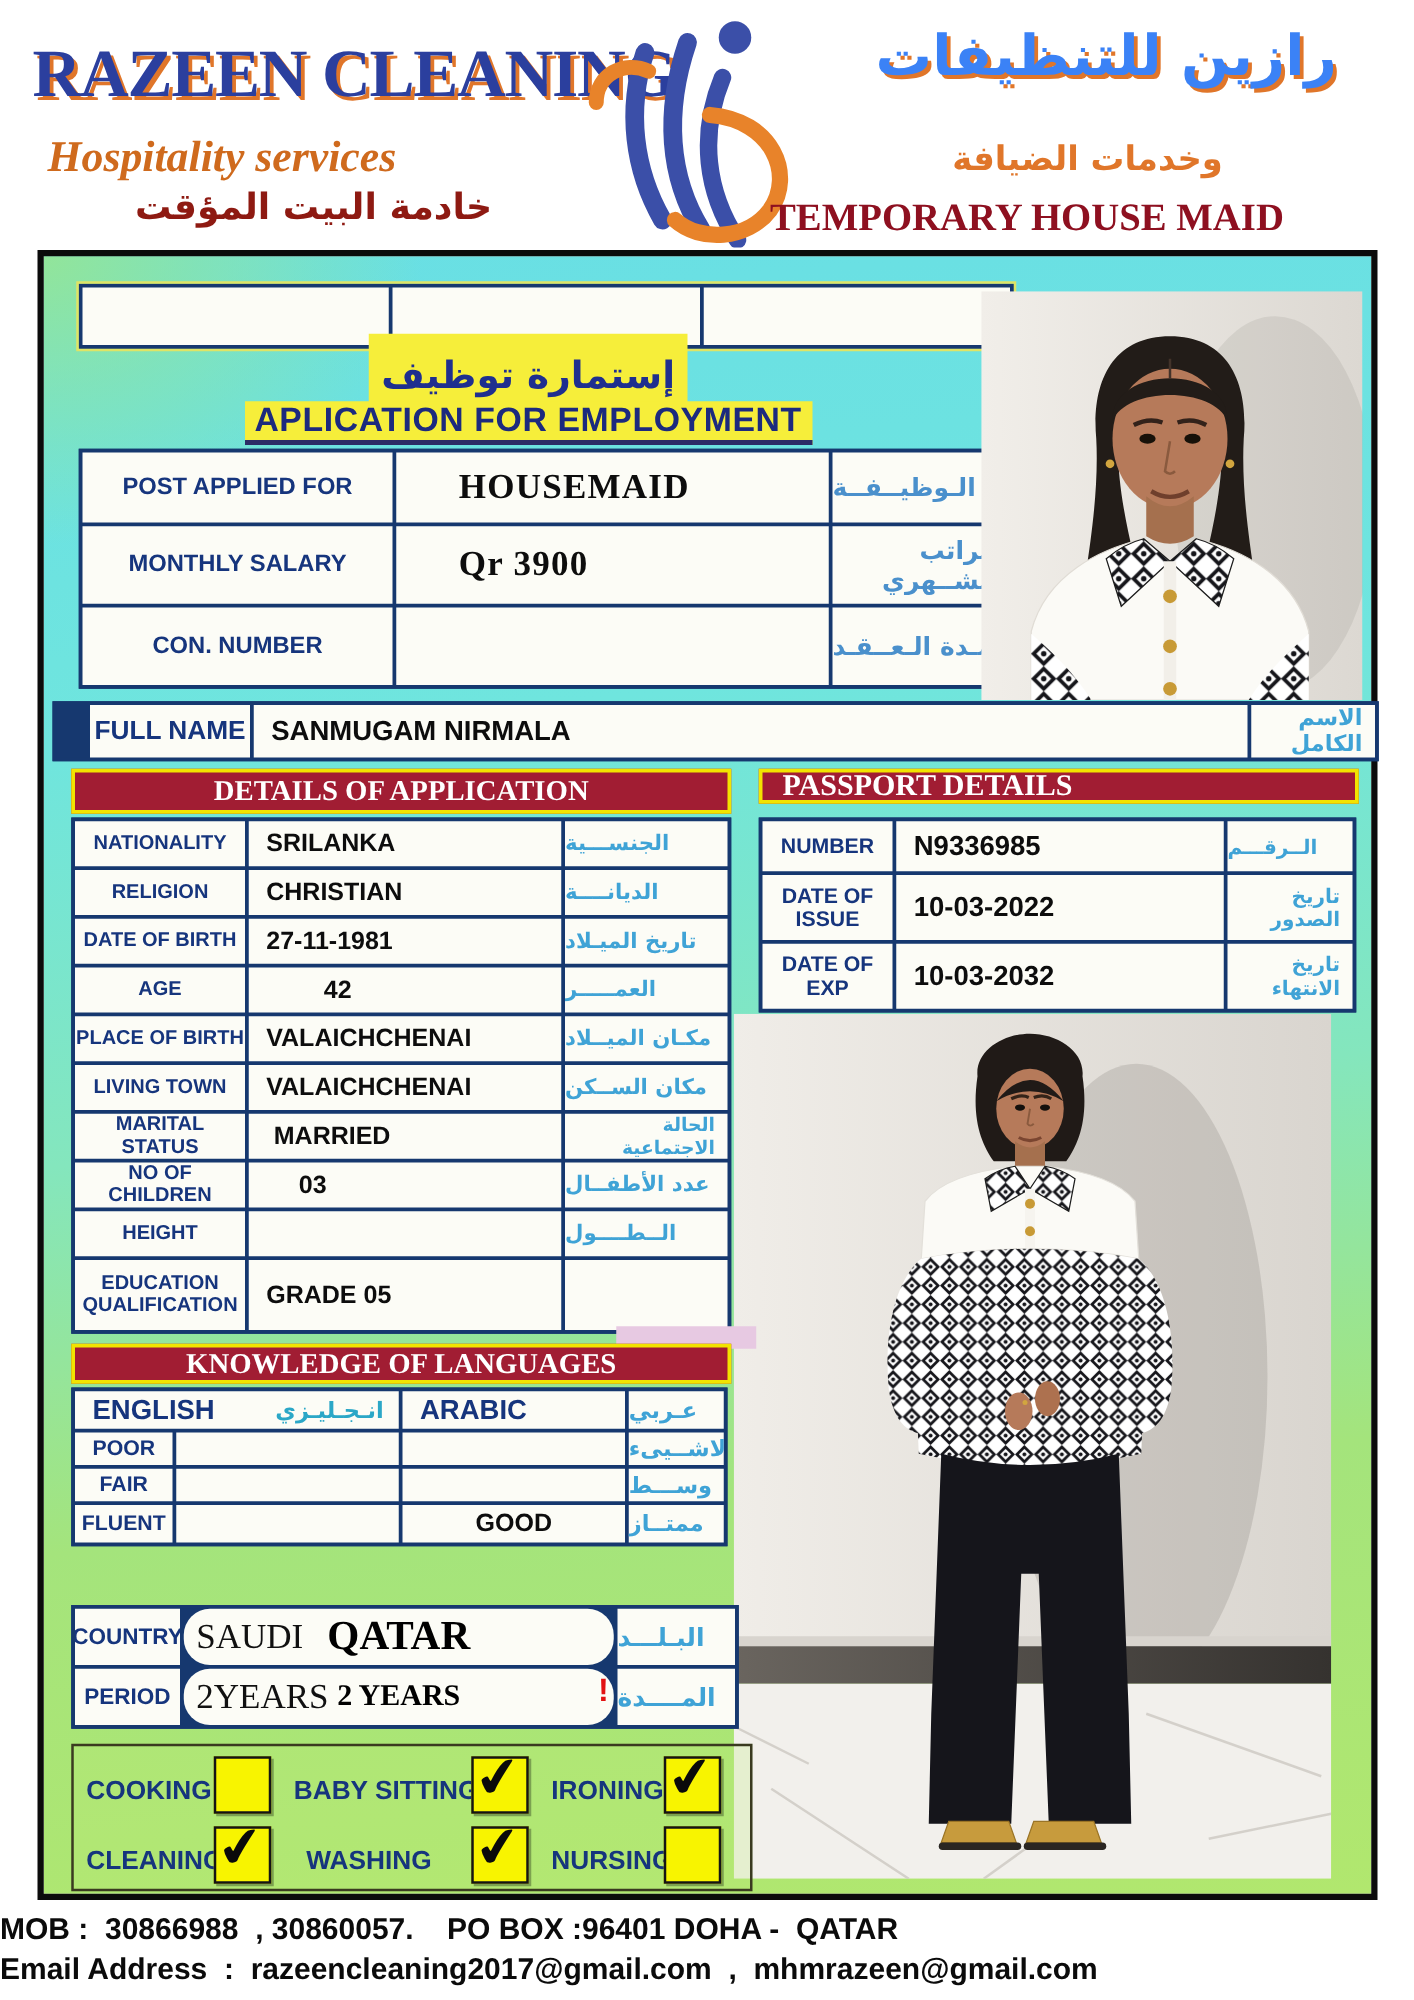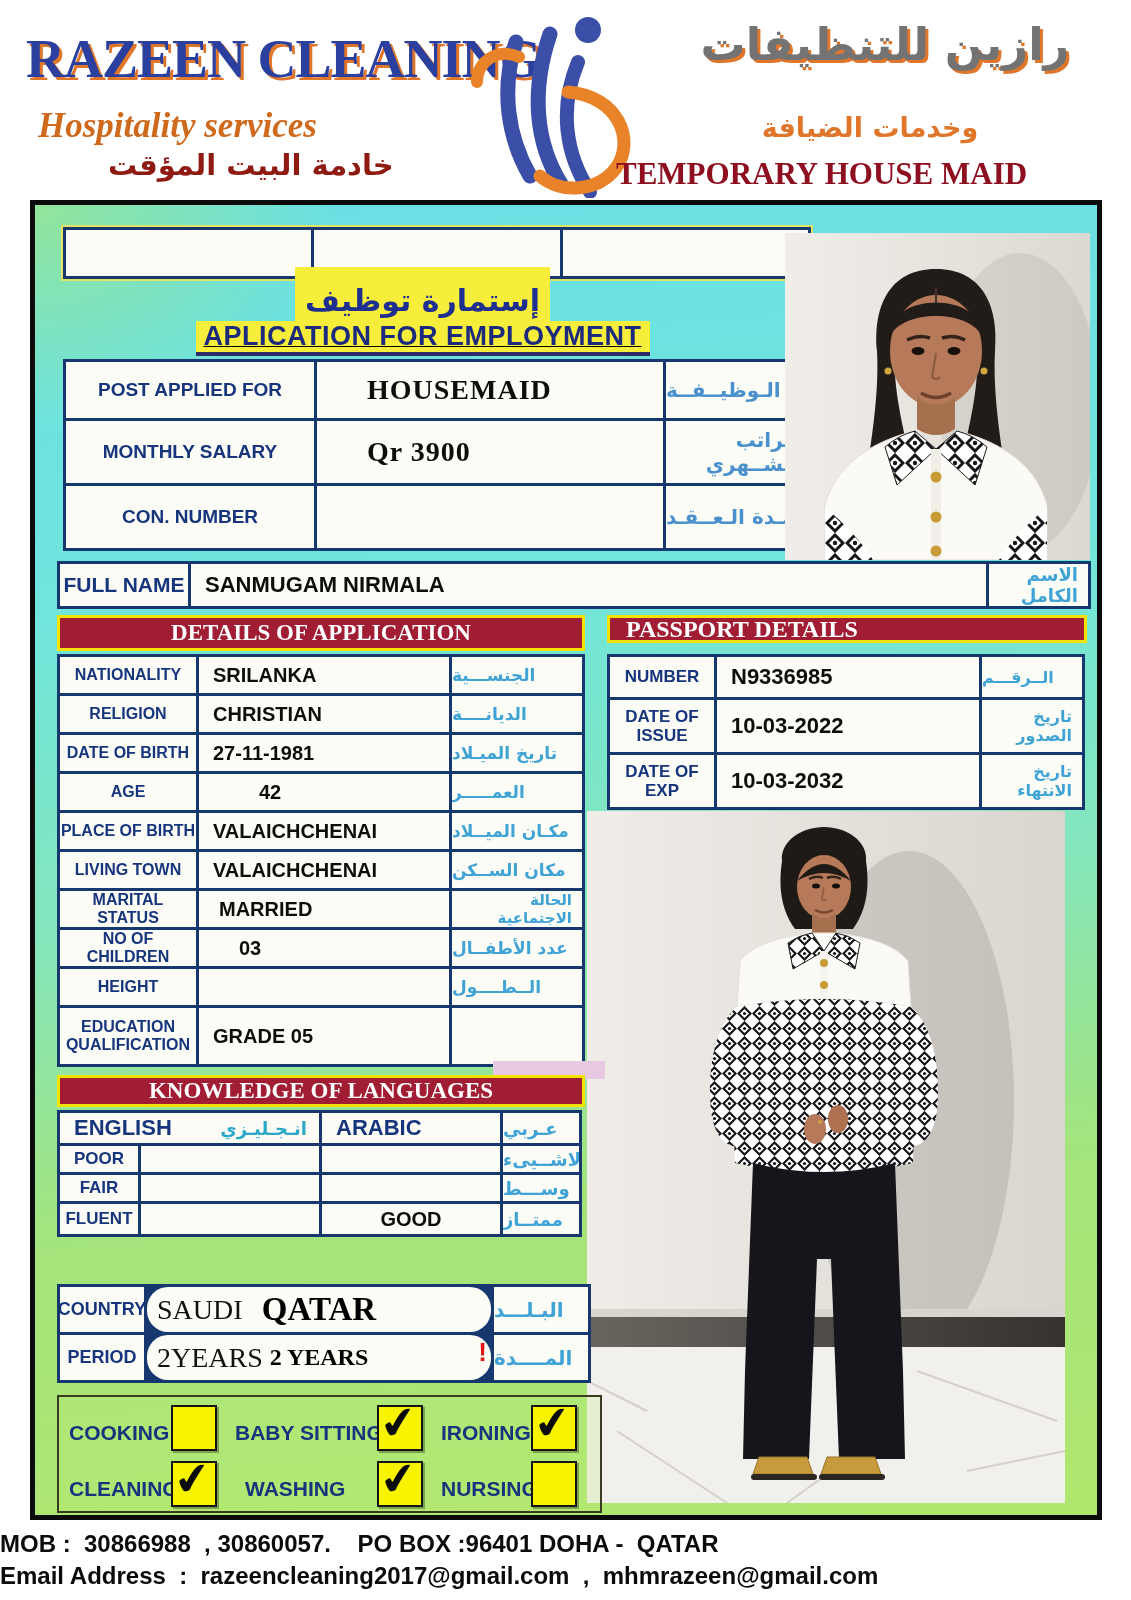--- a/index.html
+++ b/index.html
@@ -10,21 +10,21 @@
   .brand-en{position:absolute;left:26px;top:28px;font-family:"Liberation Serif",serif;
             font-weight:bold;font-size:54px;letter-spacing:-1px;color:#2b3f9e;
             text-shadow:3px 3px 0 #e0762a;white-space:nowrap;}
   .brand-tag{position:absolute;left:38px;top:106px;font-family:"Liberation Serif",serif;
              font-style:italic;font-weight:bold;font-size:35px;color:#cf6a1d;}
   .brand-ar-left{position:absolute;left:108px;top:148px;font-family:"DejaVu Sans",sans-serif;
                  font-weight:bold;font-size:29px;color:#8e1a12;direction:rtl;}
   .logo{position:absolute;left:468px;top:4px;width:172px;height:194px;}
   .brand-ar-right{position:absolute;left:660px;top:18px;width:450px;text-align:center;
                   font-family:"DejaVu Sans",sans-serif;font-weight:bold;font-size:45px;
-                  color:#737373;text-shadow:3px 3px 0 #e0762a;direction:rtl;}
+                  color:#3b82f6;text-shadow:3px 3px 0 #e0762a;direction:rtl;}
   .brand-ar-sub{position:absolute;left:700px;top:112px;width:340px;text-align:center;
                 font-family:"DejaVu Sans",sans-serif;font-weight:bold;font-size:27px;
                 color:#e0762a;direction:rtl;}
   .brand-sub{position:absolute;left:616px;top:156px;font-family:"Liberation Serif",serif;
              font-weight:bold;font-size:31px;color:#8e1020;white-space:nowrap;}
 
   
   .form{position:absolute;left:30px;top:200px;width:1072px;height:1320px;
         border:5px solid #0b0b0b;box-sizing:border-box;
         background-image:
@@ -40,34 +40,34 @@
       font-family:"DejaVu Sans",sans-serif;direction:rtl;}
   .val{padding-left:14px;font-weight:bold;color:#0d0d0d;}
   .serif{font-family:"Liberation Serif",serif;}
 
   .topboxes{left:28px;top:22px;width:748px;grid-template-columns:1fr 1fr 1fr;
             grid-template-rows:46px;outline:2px solid #dfe465;}
 
   .title-ar{position:absolute;left:0;top:78px;width:775px;text-align:center;}
   .title-ar span{font-family:"DejaVu Sans",sans-serif;font-weight:bold;font-size:30px;
                  color:#1f2f8f;background:#f6ee3a;padding:16px 10px;direction:rtl;}
-  .title-en{position:absolute;left:0;top:116px;width:775px;text-align:center;text-decoration:underline;}
+  .title-en{position:absolute;left:0;top:116px;width:775px;text-align:center;}
   .title-en span{font-weight:bold;font-size:27px;color:#1c2a7e;background:#f6ee3a;
                  padding:0 8px 1px;border-bottom:4px solid #2c2c66;letter-spacing:0.5px;}
 
   .post-table{left:28px;top:154px;grid-template-columns:248px 346px 142px;
               grid-template-rows:56px 62px 62px;}
   .post-table .lbl{font-size:19px;}
   .post-table .val{font-size:28px;padding-left:50px;letter-spacing:1px;}
   .post-table .ar{font-size:20px;color:#4a90cc;}
 
   .portrait{position:absolute;left:750px;top:28px;width:305px;height:327px;}
   .fullbody{position:absolute;left:552px;top:606px;width:478px;height:692px;}
 
-  .fullname-row{left:22px;top:356px;grid-template-columns:128px 795px 99px;grid-template-rows:42px;}
+  .fullname-row{left:7px;top:356px;grid-template-columns:128px 795px 99px;grid-template-rows:42px;padding-left:27px;}
   .fullname-row .lbl{font-size:21px;}
   .fullname-row .val{font-size:22px;}
   .fullname-row .ar{font-size:18px;}
 
   .sec-header{position:absolute;background:#a11d33;border:3px solid #f2e400;box-sizing:border-box;
               color:#ffffff;font-family:"Liberation Serif",serif;font-weight:bold;
               display:flex;align-items:center;}
   .details-header{left:22px;top:410px;width:528px;height:36px;font-size:23px;justify-content:center;}
   .passport-header{left:572px;top:410px;width:480px;height:28px;font-size:24px;padding-left:16px;}
   .knowledge-header{left:22px;top:870px;width:528px;height:32px;font-size:23px;justify-content:center;}

